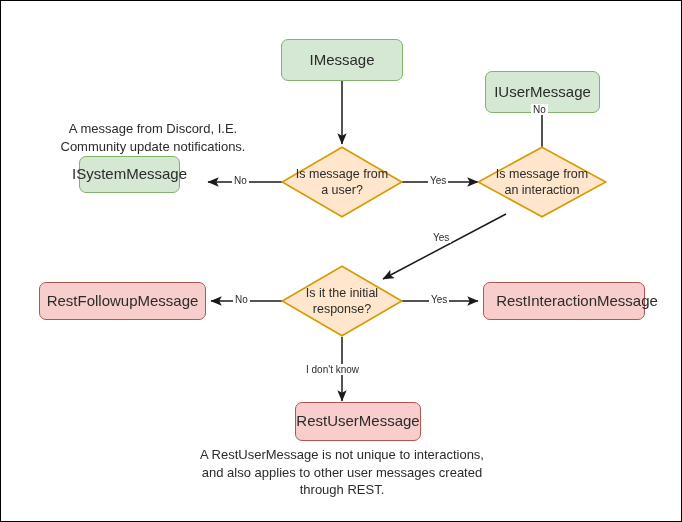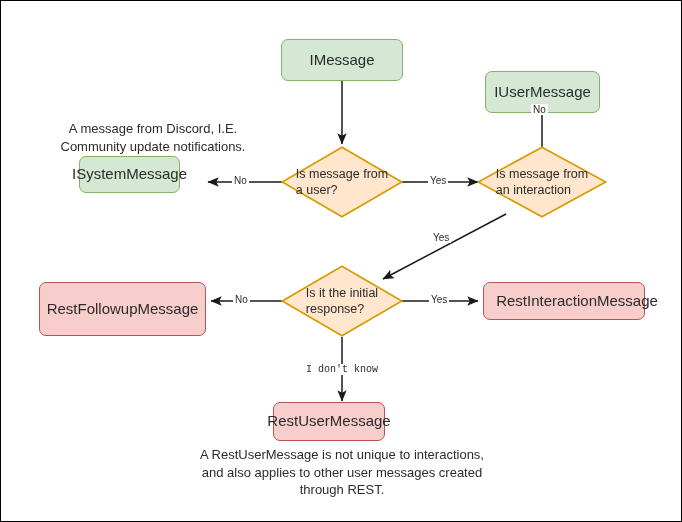--- a/index.html
+++ b/index.html
@@ -57,20 +57,21 @@
     display: flex;
     align-items: center;
     justify-content: center;
   }
   .diamond-label {
     position: relative;
     z-index: 4;
     font-size: 12.5px;
     color: #2b2b2b;
     line-height: 1.3;
+    text-align: center;
     pointer-events: none;
     white-space: nowrap;
   }
   .diamond-shape {
     position: absolute;
     left: 0;
     top: 0;
     width: 100%;
     height: 100%;
     z-index: 1;
@@ -145,29 +146,29 @@
   </div>
 
   <div class="node green" style="left:484px; top:38px; width:115px; height:42px;margin-top:32px;">
     <span>IUserMessage</span>
   </div>
 
   <div class="node green" style="left:78px; top:155px; width:101px; height:37px;">
     <span>ISystemMessage</span>
   </div>
 
-  <div class="node red" style="left:38px; top:281px; width:167px; height:54px;text-align:center;">
+  <div class="node red" style="left:38px; top:281px; width:167px; height:38px;text-align:center;">
     <span>RestFollowupMessage</span>
   </div>
 
   <div class="node red" style="left:482px; top:281px; width:162px; height:38px;padding-left:26px;">
     <span>RestInteractionMessage</span>
   </div>
 
-  <div class="node red" style="left:272px; top:401px; width:112px; height:39px;">
+  <div class="node red" style="left:294px; top:401px; width:126px; height:39px;">
     <span>RestUserMessage</span>
   </div>
 
   <div class="diamond-wrap" style="left:280px; top:145px; width:122px; height:72px;">
     <svg class="diamond-shape" viewBox="0 0 122 72" preserveAspectRatio="none">
       <polygon points="61,1.2 120.8,36 61,70.8 1.2,36" fill="#ffe6cc" stroke="#d79b00" stroke-width="1.6"></polygon>
     </svg>
     <div class="diamond-label">
       <div>Is message from</div>
       <div>a user?</div>
@@ -199,21 +200,21 @@
   <div class="edge-label" style="left:427px; top:174px;">Yes</div>
 
   <div class="edge-label" style="left:530px; top:103px;">No</div>
 
   <div class="edge-label" style="left:430px; top:231px;">Yes</div>
 
   <div class="edge-label" style="left:232px; top:293px;">No</div>
 
   <div class="edge-label" style="left:428px; top:293px;">Yes</div>
 
-  <div class="edge-label" style="left:303px; top:363px;font-family:Liberation Mono, monospace;">I don't know</div>
+  <div class="edge-label" style="left:303px; top:363px;">I don't know</div>
 
   <div class="note" style="left:52px; top:119px; width:200px;">A message from Discord, I.E.
 Community update notifications.</div>
 
   <div class="note" style="left:191px; top:445px; width:300px;">A RestUserMessage is not unique to interactions,
 and also applies to other user messages created
 through REST.</div>
 
 </div>
 

